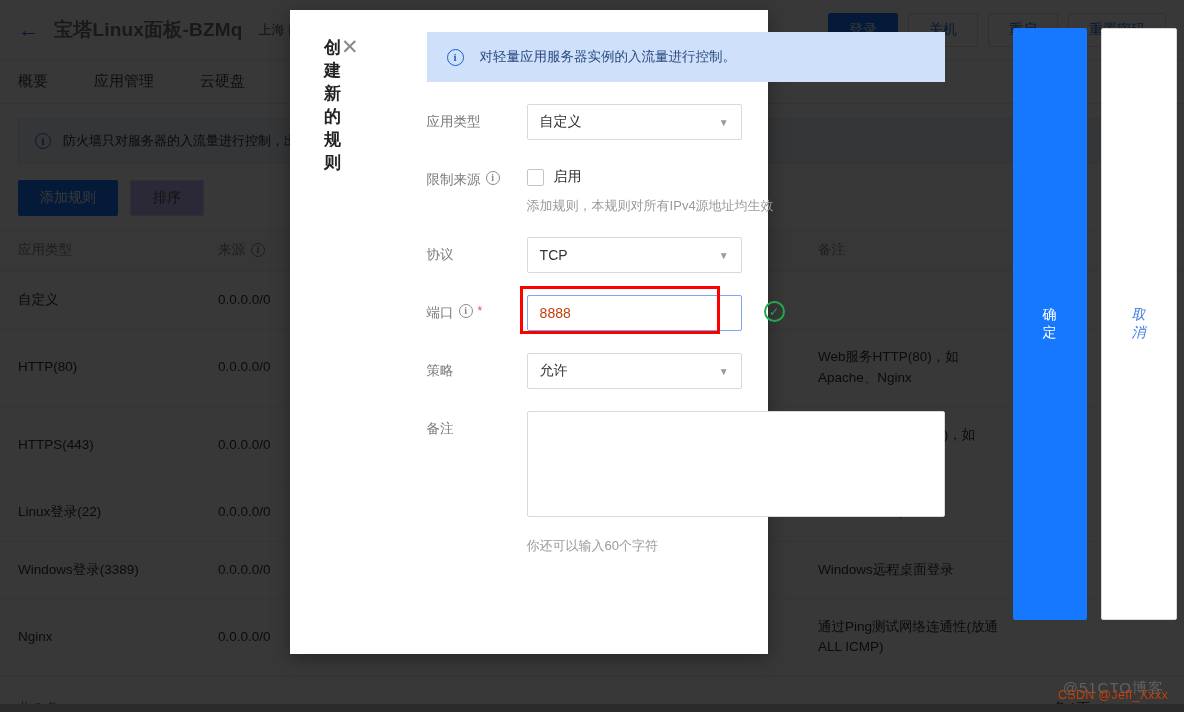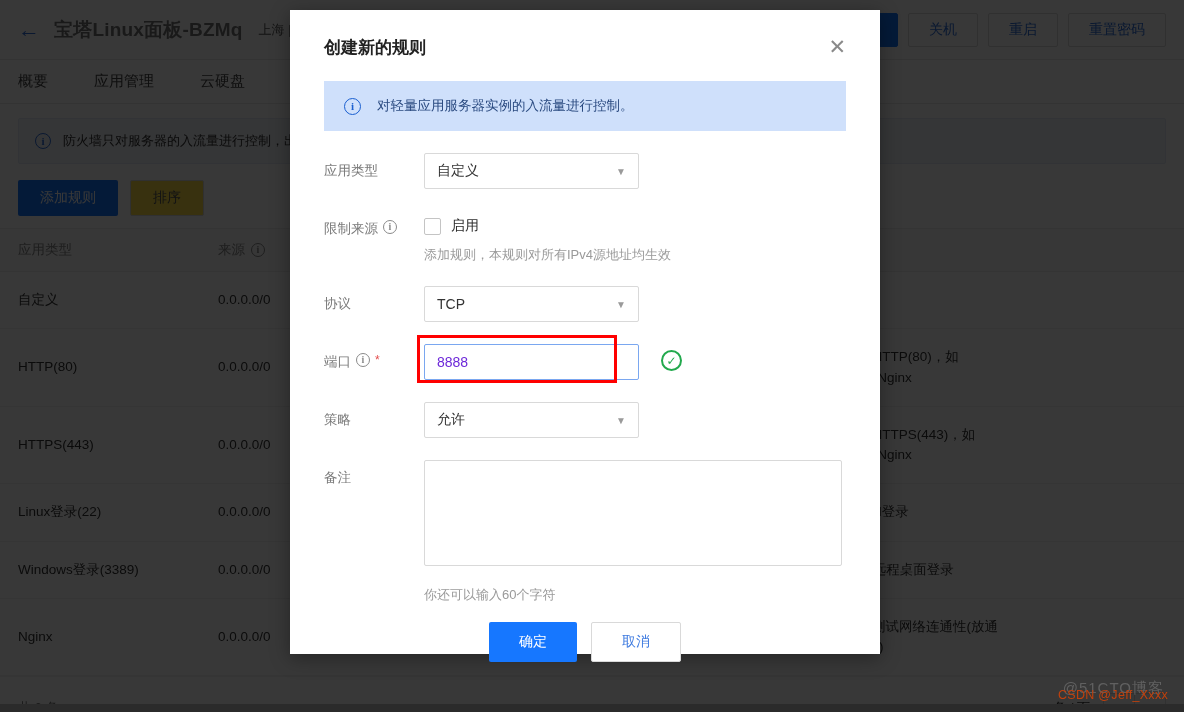--- a/index.html
+++ b/index.html
@@ -74,21 +74,21 @@
     text-align: center; flex: none; font-family: "Liberation Serif", serif;
   }
   .i-circle.grey { border-color: #8a8a8a; color: #8a8a8a; width: 14px; height: 14px; line-height: 12px; font-size: 10px; }
 
   .toolbar { padding: 16px 18px 12px; display: flex; gap: 12px; }
   .btn-add {
     background: #1677ff; color: #fff; border: none;
     padding: 8px 22px; font-size: 14px; border-radius: 2px; cursor: pointer;
   }
   .btn-sort {
-    background: #fde047; color: #555; border: 1px solid #d9d9d9;
+    background: #c4b5fd; color: #555; border: 1px solid #d9d9d9;
     padding: 8px 22px; font-size: 14px; border-radius: 2px; cursor: pointer;
   }
 
   table.rules { width: 100%; border-collapse: collapse; font-size: 13.5px; }
   table.rules th {
     text-align: left; font-weight: normal; color: #888;
     padding: 12px 0 12px 18px; border-top: 1px solid #eaeaea;
     border-bottom: 1px solid #eaeaea; background: #fafafa;
     white-space: nowrap;
   }
@@ -119,24 +119,24 @@
   }
 
   
   #overlay {
     position: absolute; inset: 0; background: rgba(0,0,0,0.78);
   }
 
   
   #modal {
     position: absolute; left: 290px; top: 10px;
-    width: 590px; height: 644px;
+    width: 478px; height: 644px;
     background: #fff;
     box-shadow: 0 4px 18px rgba(0,0,0,.35);
-    display: flex; flex-direction: column;
+    display: flex; flex-direction: row;
   }
   .m-head {
     padding: 26px 34px 0 34px; display: flex; align-items: flex-start;
   }
   .m-title { font-size: 17px; font-weight: bold; color: #222; }
   .m-close {
     margin-left: auto; font-size: 21px; color: #8a8a8a; cursor: pointer;
     line-height: 1; font-weight: 300;
   }
   .m-body { padding: 22px 34px 0 34px; flex: 1; }
@@ -166,21 +166,21 @@
   .chkbox {
     width: 17px; height: 17px; border: 1px solid #c4c4c4; background: #fff;
     border-radius: 2px; cursor: pointer;
   }
   .chk-label { font-size: 14px; color: #2b2b2b; font-weight: normal; }
   .hint { font-size: 13px; color: #9a9a9a; margin-top: 11px; }
 
   .port-wrap { position: relative; width: 215px; }
   .inp {
     width: 215px; height: 36px; border: 1px solid #7aa7f0; background: #fff;
-    padding: 0 12px; font-size: 14px; color: #6d28d9; border-radius: 2px;
+    padding: 0 12px; font-size: 14px; color: #c2410c; border-radius: 2px;
     outline: none; font-family: inherit;
   }
   .red-box {
     position: absolute; left: -7px; top: -9px;
     width: 200px; height: 48px; border: 3px solid #ff0000;
     pointer-events: none;
   }
   .ok-check {
     position: absolute; left: 237px; top: 6px;
     width: 21px; height: 21px; border-radius: 50%;
@@ -201,21 +201,21 @@
     justify-content: center;
   }
   .btn-ok {
     background: #1677ff; color: #fff; border: none;
     padding: 10px 30px; font-size: 14px; cursor: pointer;
     border-radius: 2px; font-family: inherit;
   }
   .btn-cancel {
     background: #fff; color: #3d7ae0; border: 1px solid #d9d9d9;
     padding: 10px 30px; font-size: 14px; cursor: pointer;
-    border-radius: 2px; font-family: inherit;
+    border-radius: 2px; font-family: inherit; font-style: italic;
   }
 
   
   #watermark {
     position: absolute; right: 16px; bottom: 10px;
     font-size: 12.5px; color: #c2410c; letter-spacing: .3px;
     pointer-events: none;
   }
   #watermark-ghost {
     position: absolute; right: 20px; bottom: 14px;

